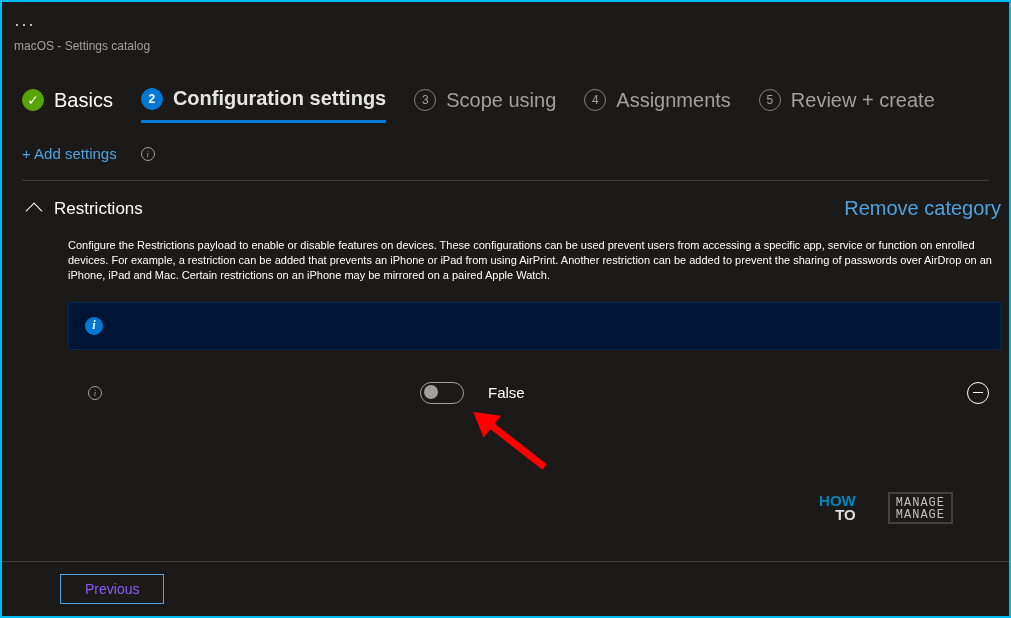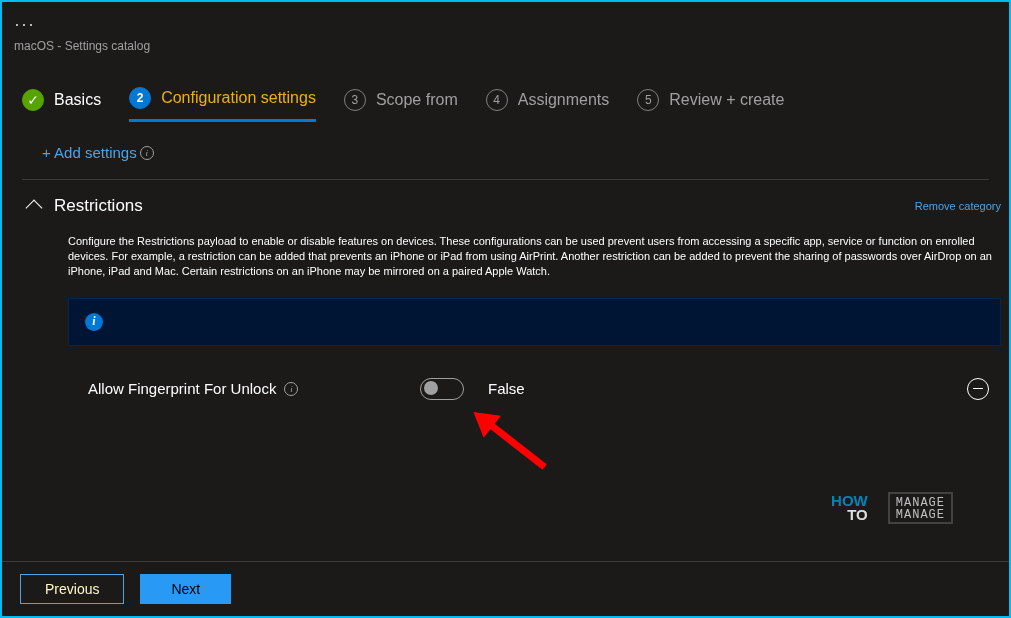--- a/index.html
+++ b/index.html
@@ -36,26 +36,26 @@
     .step-badge {
       width: 22px; height: 22px;
       border-radius: 50%;
       display: flex; align-items: center; justify-content: center;
       font-size: 12px;
       border: 1.5px solid #808080;
       color: #a0a0a0;
     }
     .step-badge.done { background: #57a300; border-color: #57a300; color: #fff; font-size: 14px; }
     .step-badge.current { background: #0078d4; border-color: #0078d4; color: #fff; font-weight: 600; }
-    .step-label { font-size: 16px; color: #a0a0a0; }
+    .step-label { font-size: 20px; color: #a0a0a0; }
     .step.done .step-label { color: #ffffff; }
-    .step.active .step-label { color: #eab308; font-weight: 400; }
+    .step.active .step-label { color: #e5e5e5; font-weight: 700; }
     .add-settings {
       padding: 22px 20px 18px 20px;
-      display: flex; align-items: center; gap: 3px; margin-left: 20px;
+      display: flex; align-items: center; gap: 24px;
     }
     .add-link { color: #4fa3e0; font-size: 15px; cursor: pointer; }
     .info-circle {
       width: 14px; height: 14px; border-radius: 50%;
       border: 1px solid #a0a0a0;
       display: inline-flex; align-items: center; justify-content: center;
       font-size: 9px; color: #a0a0a0; font-style: italic; font-family: serif;
     }
     .divider { border: none; border-top: 1px solid #3c3c3c; margin: 0 20px; }
     .category {
@@ -64,21 +64,21 @@
     .category-head {
       display: flex; align-items: center; justify-content: space-between;
     }
     .cat-left { display: flex; align-items: center; gap: 14px; cursor: pointer; }
     .chevron-up {
       width: 12px; height: 12px;
       border-left: 1.5px solid #fff; border-top: 1.5px solid #fff;
       transform: rotate(45deg); margin-top: 4px;
     }
     .cat-title { font-size: 17px; }
-    .remove-link { color: #4fa3e0; font-size: 11px; cursor: pointer; }
+    .remove-link { color: #4fa3e0; font-size: 20px; cursor: pointer; }
     .cat-desc {
       padding: 18px 0 12px 40px;
       font-size: 11px;
       line-height: 1.38;
       color: #ffffff;
     }
     .status-bar {
       margin: 6px 0 0 40px;
       background: #001433;
       padding: 14px 16px;
@@ -119,47 +119,48 @@
       width: 22px; height: 22px; border-radius: 50%;
       border: 1.5px solid #fff;
       display: flex; align-items: center; justify-content: center;
       cursor: pointer;
     }
     .minus { width: 10px; height: 1.5px; background: #fff; }
     .watermark {
       position: absolute;
       right: 56px; bottom: 92px;
       opacity: 0.85;
-      display: flex; align-items: center; gap: 20px;
+      display: flex; align-items: center; gap: 4px;
     }
     .wm-l { font-size: 15px; font-weight: 700; line-height: 0.95; text-align: right; }
     .wm-how { color: #0096d6; }
     .wm-to { color: #ffffff; }
     .wm-r {
       border: 2px solid #4a4a4a;
       padding: 3px 6px 1px 6px;
       font-family: 'Courier New', monospace;
       font-size: 12px; letter-spacing: 1px;
       color: #ddd;
       line-height: 1;
+      margin-left: 28px;
     }
     .footer {
       position: absolute;
       bottom: 0; left: 0; right: 0;
       border-top: 1px solid #3c3c3c;
       padding: 12px 18px;
       display: flex; gap: 16px;
     }
     .btn {
       padding: 6px 24px;
       font-size: 14px;
       cursor: pointer;
       border: 1px solid #4fa3e0;
     }
-    .btn-secondary { background: #1b1a19; color: #fef9c3; }
+    .btn-secondary { background: #1b1a19; color: #8b5cf6; margin-left: 40px; }
     .btn-primary { background: #2899f5; color: #000; border-color: #2899f5; padding: 6px 30px; }
     .arrow {
       position: absolute;
       left: 480px; top: 440px;
       transform: rotate(38deg);
       pointer-events: none;
     }
     .arrow-line { width: 70px; height: 7px; background: #ff0000; }
     .arrow-head {
       width: 0; height: 0;
@@ -183,21 +184,21 @@
   <div class="step done">
     <div class="step-badge done">✓</div>
     <div class="step-label">Basics</div>
   </div>
   <div class="step active">
     <div class="step-badge current">2</div>
     <div class="step-label">Configuration settings</div>
   </div>
   <div class="step">
     <div class="step-badge">3</div>
-    <div class="step-label">Scope from</div>
+    <div class="step-label">Scope using</div>
   </div>
   <div class="step">
     <div class="step-badge">4</div>
     <div class="step-label">Assignments</div>
   </div>
   <div class="step">
     <div class="step-badge">5</div>
     <div class="step-label">Review + create</div>
   </div>
 </div>
@@ -216,21 +217,20 @@
       <div class="cat-title">Restrictions</div>
     </div>
     <div class="remove-link">Remove category</div>
   </div>
   <div class="cat-desc">Configure the Restrictions payload to enable or disable features on devices. These configurations can be used prevent users from accessing a specific app, service or function on enrolled devices. For example, a restriction can be added that prevents an iPhone or iPad from using AirPrint. Another restriction can be added to prevent the sharing of passwords over AirDrop on an iPhone, iPad and Mac. Certain restrictions on an iPhone may be mirrored on a paired Apple Watch.</div>
   <div class="status-bar">
     <div class="info-badge">i</div>
   </div>
   <div class="setting-row">
     <div class="setting-label">
-      <span>Allow Fingerprint For Unlock</span>
       <span class="info-circle">i</span>
     </div>
     <div class="toggle">
       <div class="toggle-knob"></div>
     </div>
     <div class="toggle-val">False</div>
     <div class="remove-setting">
       <div class="minus"></div>
     </div>
   </div>
@@ -247,14 +247,13 @@
     <div class="wm-to">TO</div>
   </div>
   <div class="wm-r">
     <div>MANAGE</div>
     <div>MANAGE</div>
   </div>
 </div>
 
 <div class="footer">
   <button class="btn btn-secondary">Previous</button>
-  <button class="btn btn-primary">Next</button>
 </div>
 
 </body></html>

